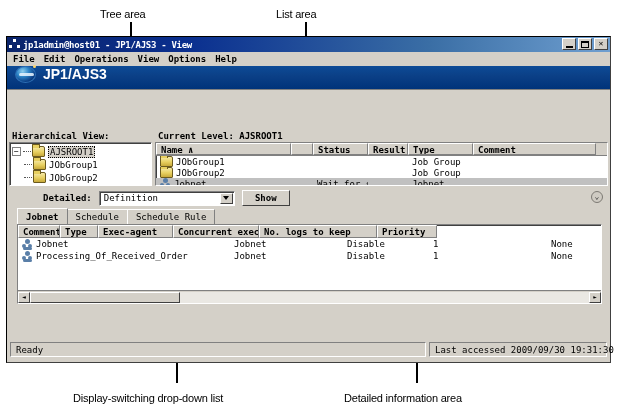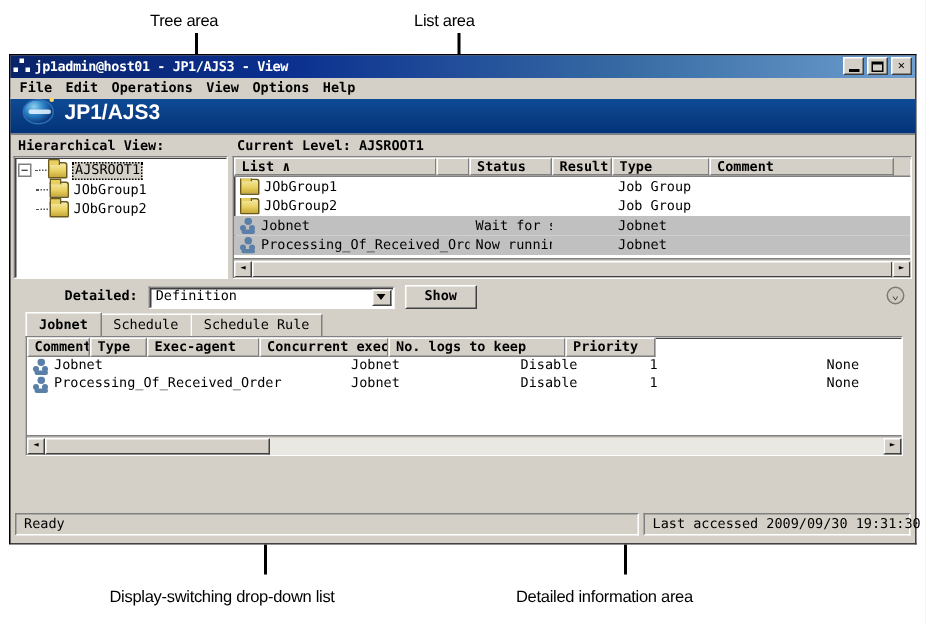--- a/index.html
+++ b/index.html
@@ -96,21 +96,21 @@
 
   .sunken {
     background: #ffffff;
     border: 1px solid #808080;
     border-right-color: #ffffff; border-bottom-color: #ffffff;
     box-shadow: inset 1px 1px 0 #404040;
   }
   .pane-tree { width: 143px; display: flex; flex-direction: column; }
   .pane-label {
     font-size: 9px; font-weight: bold; color: #000; padding: 1px 2px 1px 3px;
-    background: #d4d0c8; font-family: "DejaVu Sans Mono", monospace; white-space: nowrap;
+    background: #d4d0c8; font-family: "DejaVu Sans Mono", monospace; white-space: nowrap; margin-top: 38px;
   }
   .tree-box { flex: 1; position: relative; overflow: hidden; }
   .tree-inner { padding: 2px 0 0 2px; }
   .tree-row { display: flex; align-items: center; height: 13px; font-size: 9px; font-family: "DejaVu Sans Mono", monospace; white-space: nowrap; }
   .tree-row.child { padding-left: 12px; }
   .expander {
     width: 9px; height: 9px; border: 1px solid #808080; background: #fff;
     display: flex; align-items: center; justify-content: center;
     font-size: 8px; line-height: 1; color: #000; margin-right: 2px; flex: 0 0 auto;
     font-family: "DejaVu Sans Mono", monospace;
@@ -169,21 +169,21 @@
     border: 1px solid #ffffff; border-right-color: #404040; border-bottom-color: #404040;
   }
 
   
   .detbar {
     height: 20px; display: flex; align-items: center; padding: 0 6px 0 6px; gap: 7px;
     position: relative; margin-top: 2px;
   }
   .det-label { font-size: 9px; font-weight: bold; color: #000; font-family: "DejaVu Sans Mono", monospace; padding-left: 30px; }
   .combo {
-    width: 164px; height: 15px; background: #ffffff; display: flex; align-items: center;
+    width: 136px; height: 15px; background: #ffffff; display: flex; align-items: center;
     border: 1px solid #808080; border-right-color: #fff; border-bottom-color: #fff;
     box-shadow: inset 1px 1px 0 #404040;
     padding-left: 4px; position: relative;
   }
   .combo-val { font-size: 9px; color: #000; font-family: "DejaVu Sans Mono", monospace; }
   .combo-arrow {
     position: absolute; right: 1px; top: 1px; width: 13px; height: 11px; background: #d4d0c8;
     border: 1px solid #ffffff; border-right-color: #404040; border-bottom-color: #404040;
     display: flex; align-items: center; justify-content: center;
   }
@@ -323,21 +323,21 @@
             </div>
           </div>
         </div>
       </div>
 
       <div class="pane-list">
         <div class="pane-label">Current Level: AJSROOT1</div>
         <div class="list-box sunken">
 
           <div class="lheader">
-            <span class="lh" style="width:135px;">List ∧</span>
+            <span class="lh" style="width:135px;">Name ∧</span>
             <span class="lh" style="width:22px;"></span>
             <span class="lh" style="width:55px;">Status</span>
             <span class="lh" style="width:40px;">Result</span>
             <span class="lh" style="width:65px;">Type</span>
             <span class="lh" style="width:123px;">Comment</span>
           </div>
 
           <div class="lrow">
             <span class="lcell" style="width:157px;">
               <span class="folder"></span>

